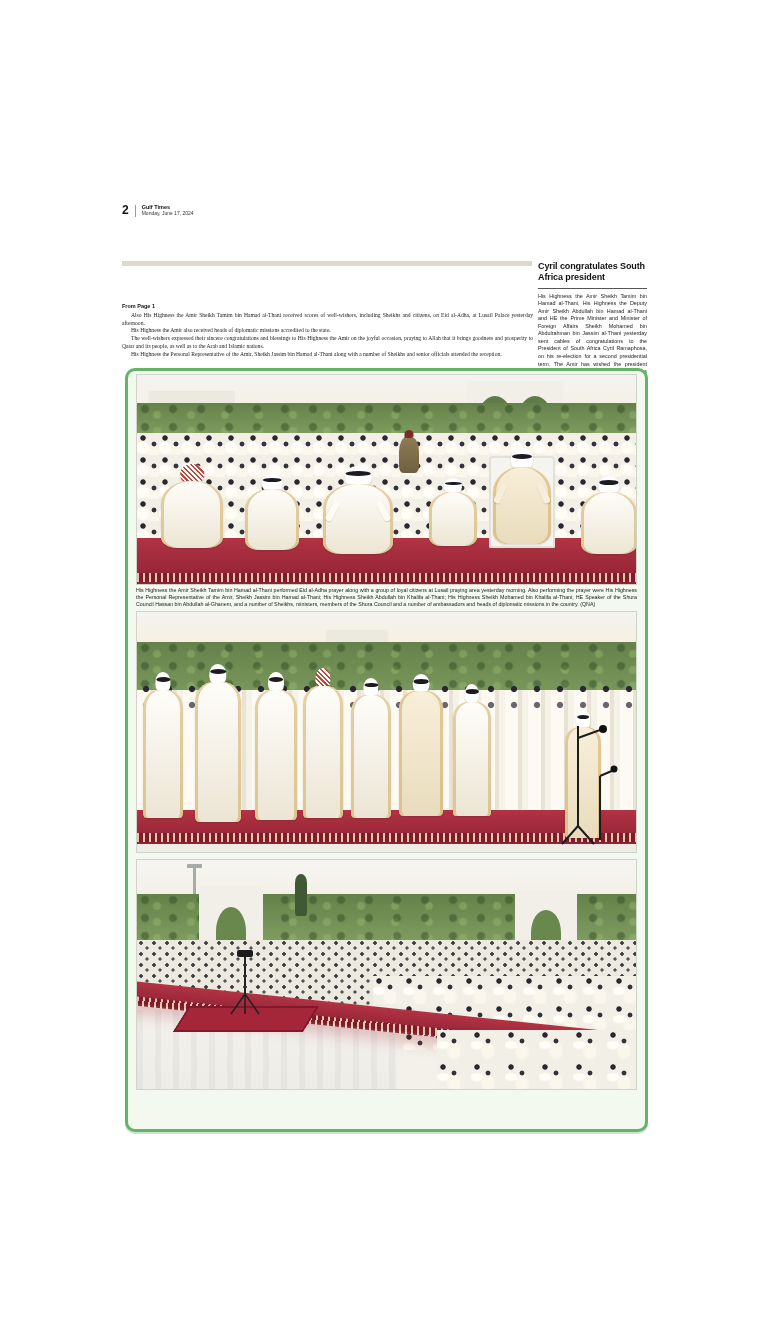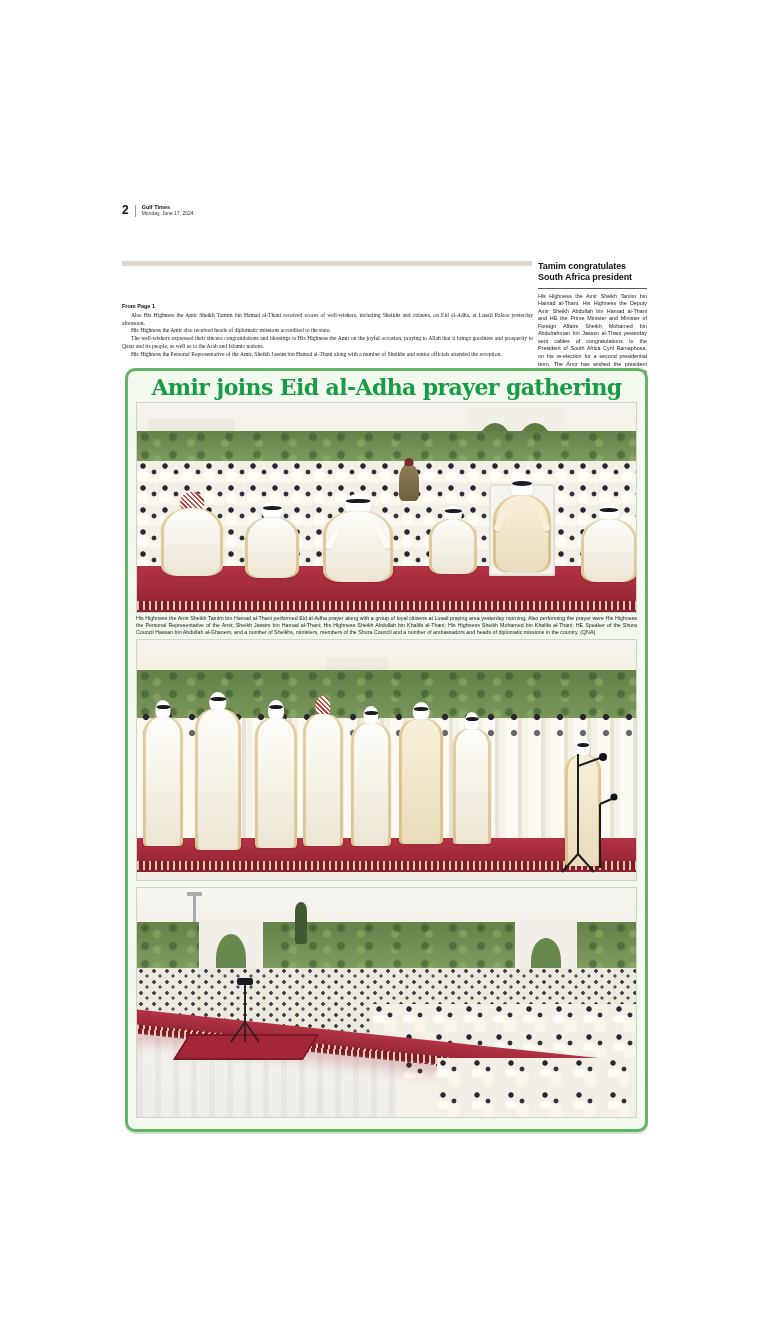--- a/index.html
+++ b/index.html
@@ -110,27 +110,26 @@
   <div class="kicker-bar"></div>
   <div class="from-page">From Page 1</div>
   <div class="main-body">
     <p>Also His Highness the Amir Sheikh Tamim bin Hamad al-Thani received scores of well-wishers, including Sheikhs and citizens, on Eid al-Adha, at Lusail Palace yesterday afternoon.</p>
     <p>His Highness the Amir also received heads of diplomatic missions accredited to the state.</p>
     <p>The well-wishers expressed their sincere congratulations and blessings to His Highness the Amir on the joyful occasion, praying to Allah that it brings goodness and prosperity to Qatar and its people, as well as to the Arab and Islamic nations.</p>
     <p>His Highness the Personal Representative of the Amir, Sheikh Jassim bin Hamad al-Thani along with a number of Sheikhs and senior officials attended the reception.</p>
   </div>
 
   <aside class="side-col">
-    <h2 class="side-headline">Tamim congratulates South Africa president</h2>
+    <h2 class="side-headline">Cyril congratulates South Africa president</h2>
     <div class="side-rule"></div>
     <p class="side-body">His Highness the Amir Sheikh Tamim bin Hamad al-Thani, His Highness the Deputy Amir Sheikh Abdullah bin Hamad al-Thani and HE the Prime Minister and Minister of Foreign Affairs Sheikh Mohamed bin Abdulrahman bin Jassim al-Thani yesterday sent cables of congratulations to the President of South Africa Cyril Ramaphosa, on his re-election for a second presidential term. The Amir has wished the president success and relations between the countries continued development and prosperity. (QNA)</p>
   </aside>
 
   <section class="photo-box">
-    <h2 class="green-head">Amir joins Eid al-Adha prayer gathering</h2>
 
     <div class="photo photo1">
       <div class="layer sky" style="height:58px;"></div>
       <div class="layer building" style="left:12px; top:16px; width:85px; height:26px;"></div>
       <div class="layer arch-block" style="left:330px; top:6px; width:96px; height:52px;">
         <span class="arch-open" style="left:10%;"></span>
           <span class="arch-open" style="right:10%;"></span>
       </div>
       <div class="layer trees tex" style="top:28px; height:32px;"></div>
       <div class="layer crowd-seated" style="top:58px; left:0; right:0; height:108px;"></div>

